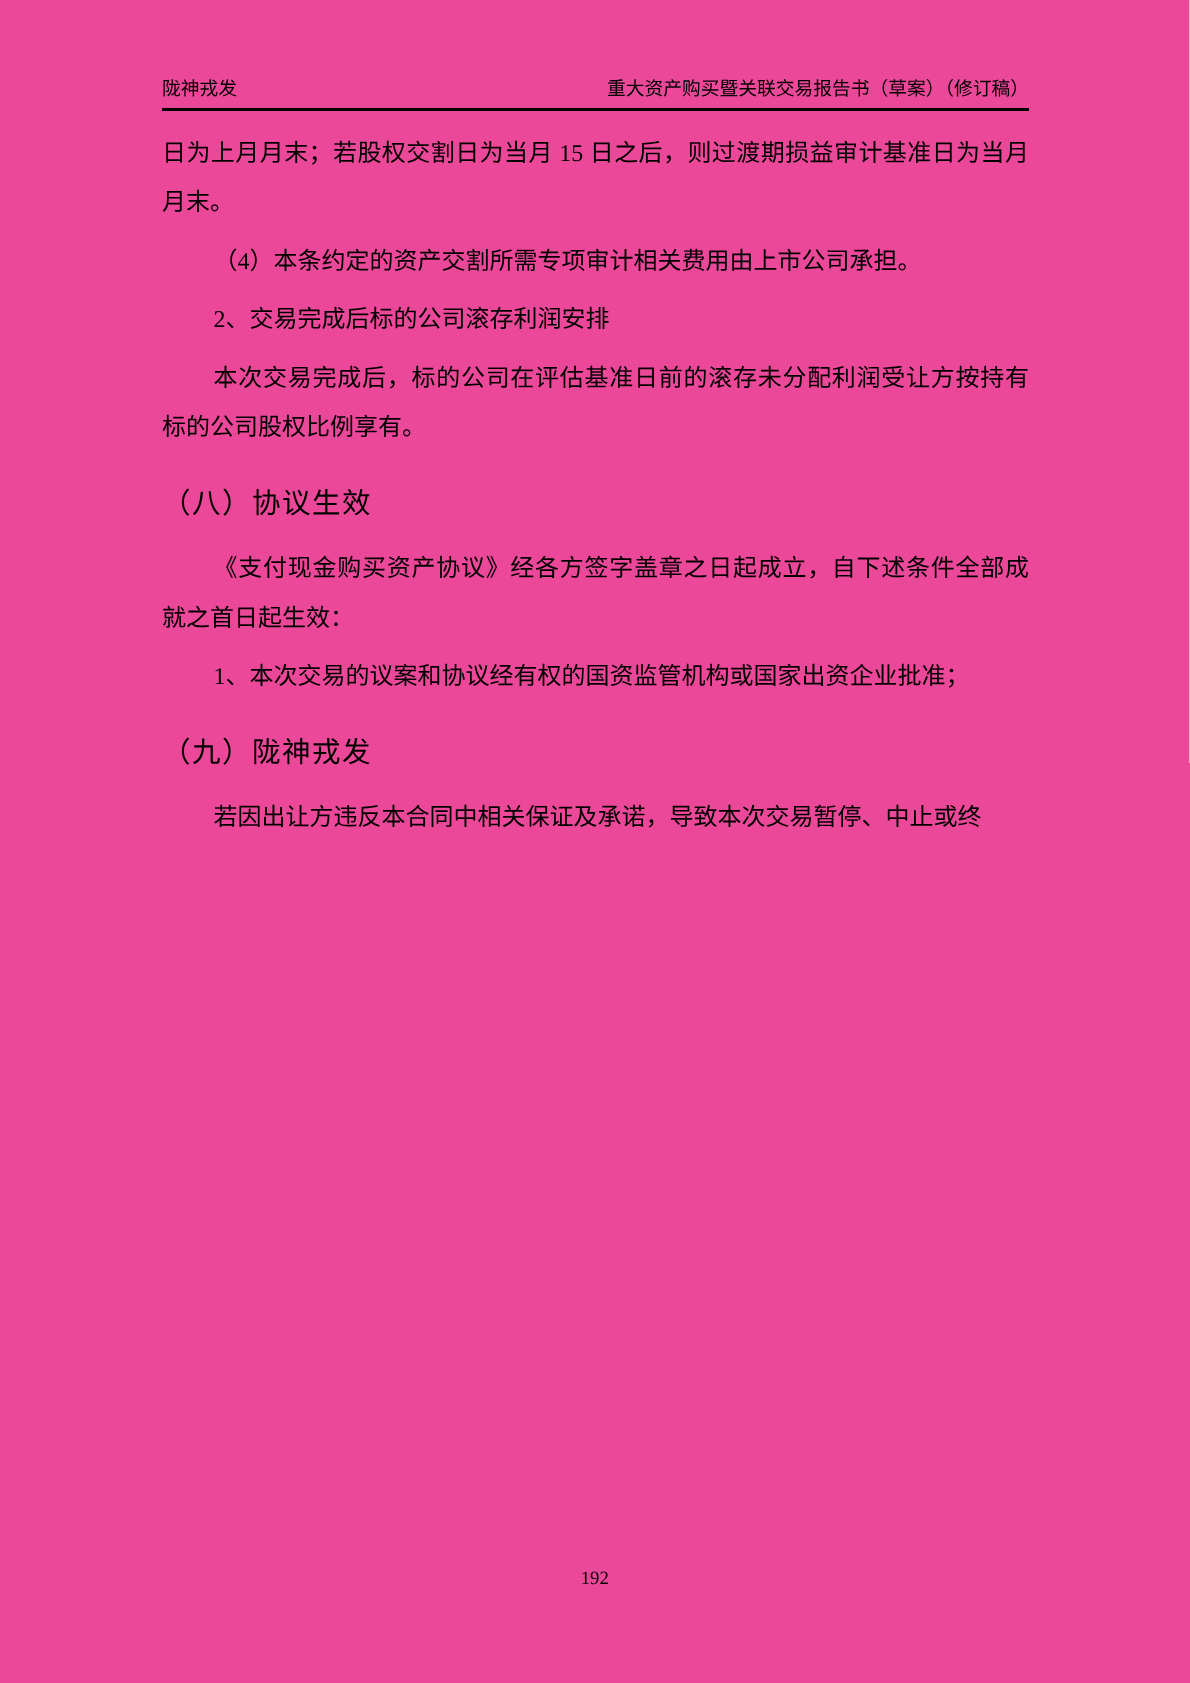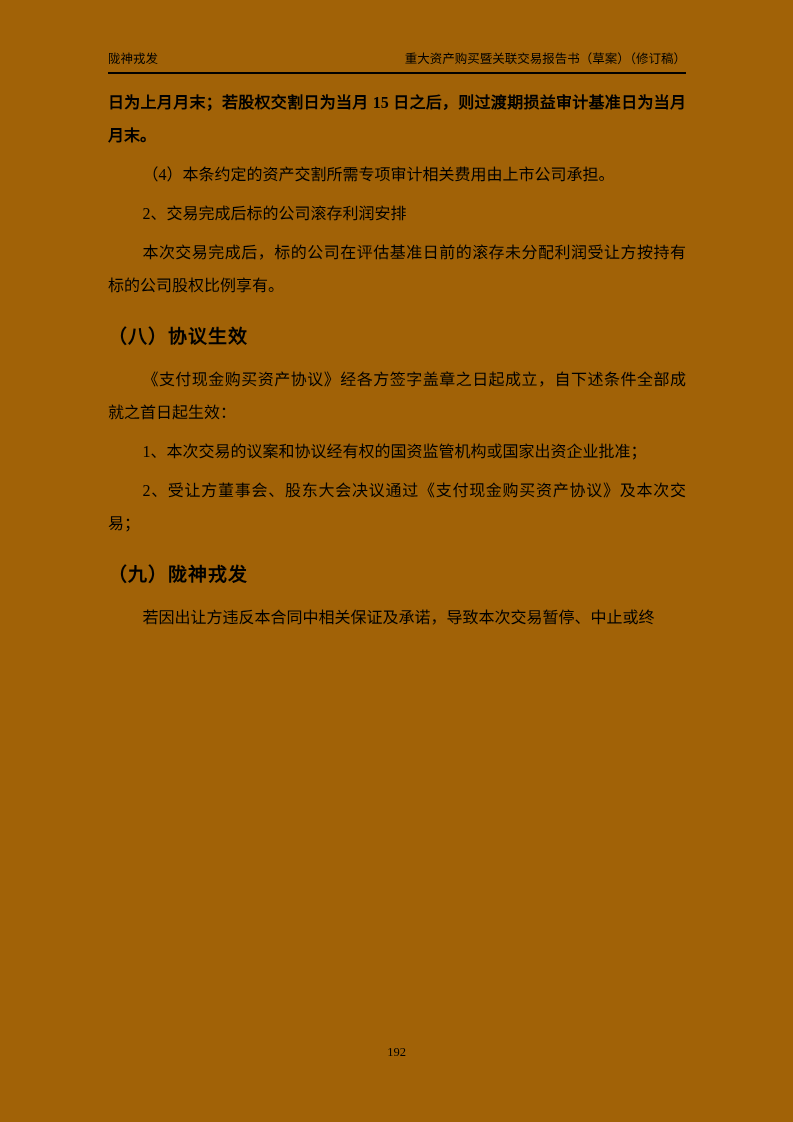--- a/index.html
+++ b/index.html
@@ -5,21 +5,21 @@
   html, body {
     margin: 0;
     padding: 0;
     background: #ffffff;
   }
   .page {
     position: relative;
     width: 793px;
     height: 1122px;
     margin: 0 auto;
-    background: #a16207;
+    background: #ec4899;
     color: #000000;
     font-family: "Liberation Serif", "DejaVu Serif", serif;
     box-sizing: border-box;
     padding: 0 107px 0 108px;
     overflow: hidden;
   }
   .header {
     display: flex;
     justify-content: space-between;
     align-items: flex-end;
@@ -36,25 +36,24 @@
     line-height: 33px;
     text-align: justify;
     text-justify: inter-ideograph;
   }
   .content p.para {
     margin: 0 0 6px 0;
     text-indent: 2.15em;
   }
   .content p.para.no-indent {
     text-indent: 0;
-    font-weight: bold;
   }
   .content h3.section-heading {
     font-family: "Liberation Sans", "DejaVu Sans", sans-serif;
-    font-weight: bold;
+    font-weight: normal;
     font-size: 19px;
     line-height: 34px;
     margin: 18px 0 9px 0;
     text-indent: 0;
     letter-spacing: 1px;
   }
   .footer {
     position: absolute;
     left: 0;
     right: 0;
@@ -83,21 +82,20 @@
     <p class="para">2、交易完成后标的公司滚存利润安排</p>
 
     <p class="para">本次交易完成后，标的公司在评估基准日前的滚存未分配利润受让方按持有标的公司股权比例享有。</p>
 
     <h3 class="section-heading">（八）协议生效</h3>
 
     <p class="para">《支付现金购买资产协议》经各方签字盖章之日起成立，自下述条件全部成就之首日起生效：</p>
 
     <p class="para">1、本次交易的议案和协议经有权的国资监管机构或国家出资企业批准；</p>
 
-    <p class="para">2、受让方董事会、股东大会决议通过《支付现金购买资产协议》及本次交易；</p>
 
     <h3 class="section-heading">（九）陇神戎发</h3>
 
 
 
 
     <p class="para">若因出让方违反本合同中相关保证及承诺，导致本次交易暂停、中止或终</p>
 
   </div>
 

